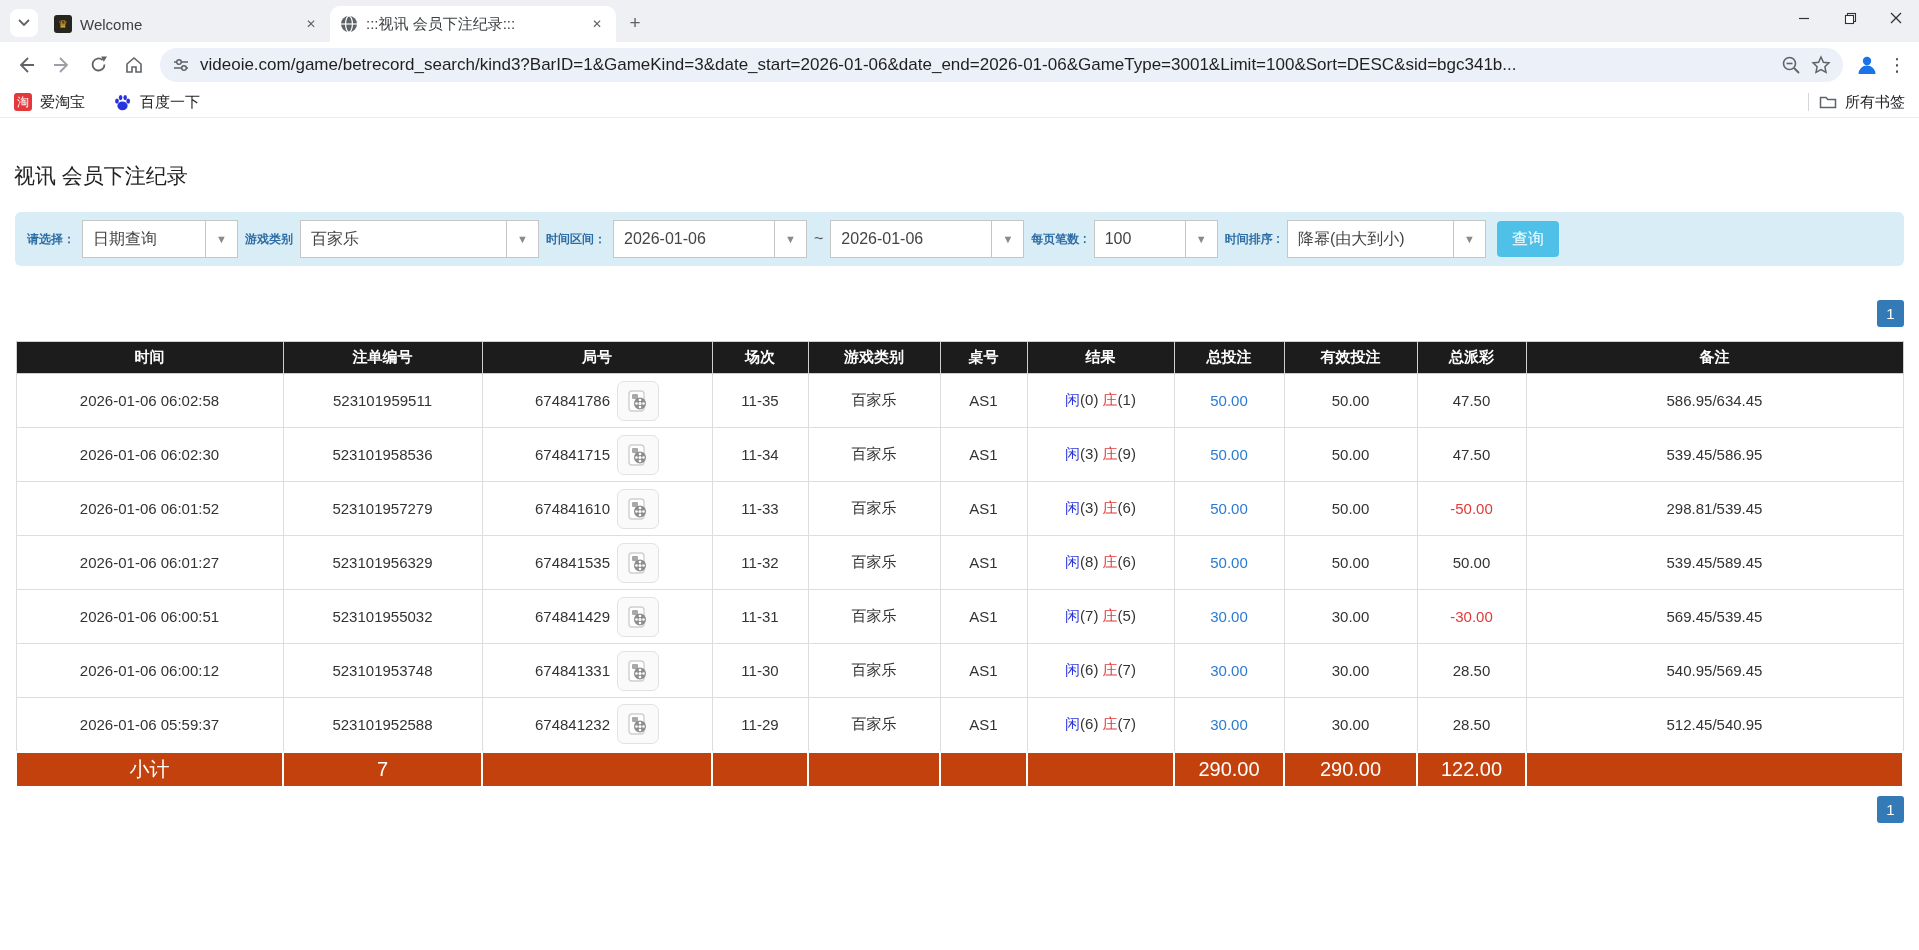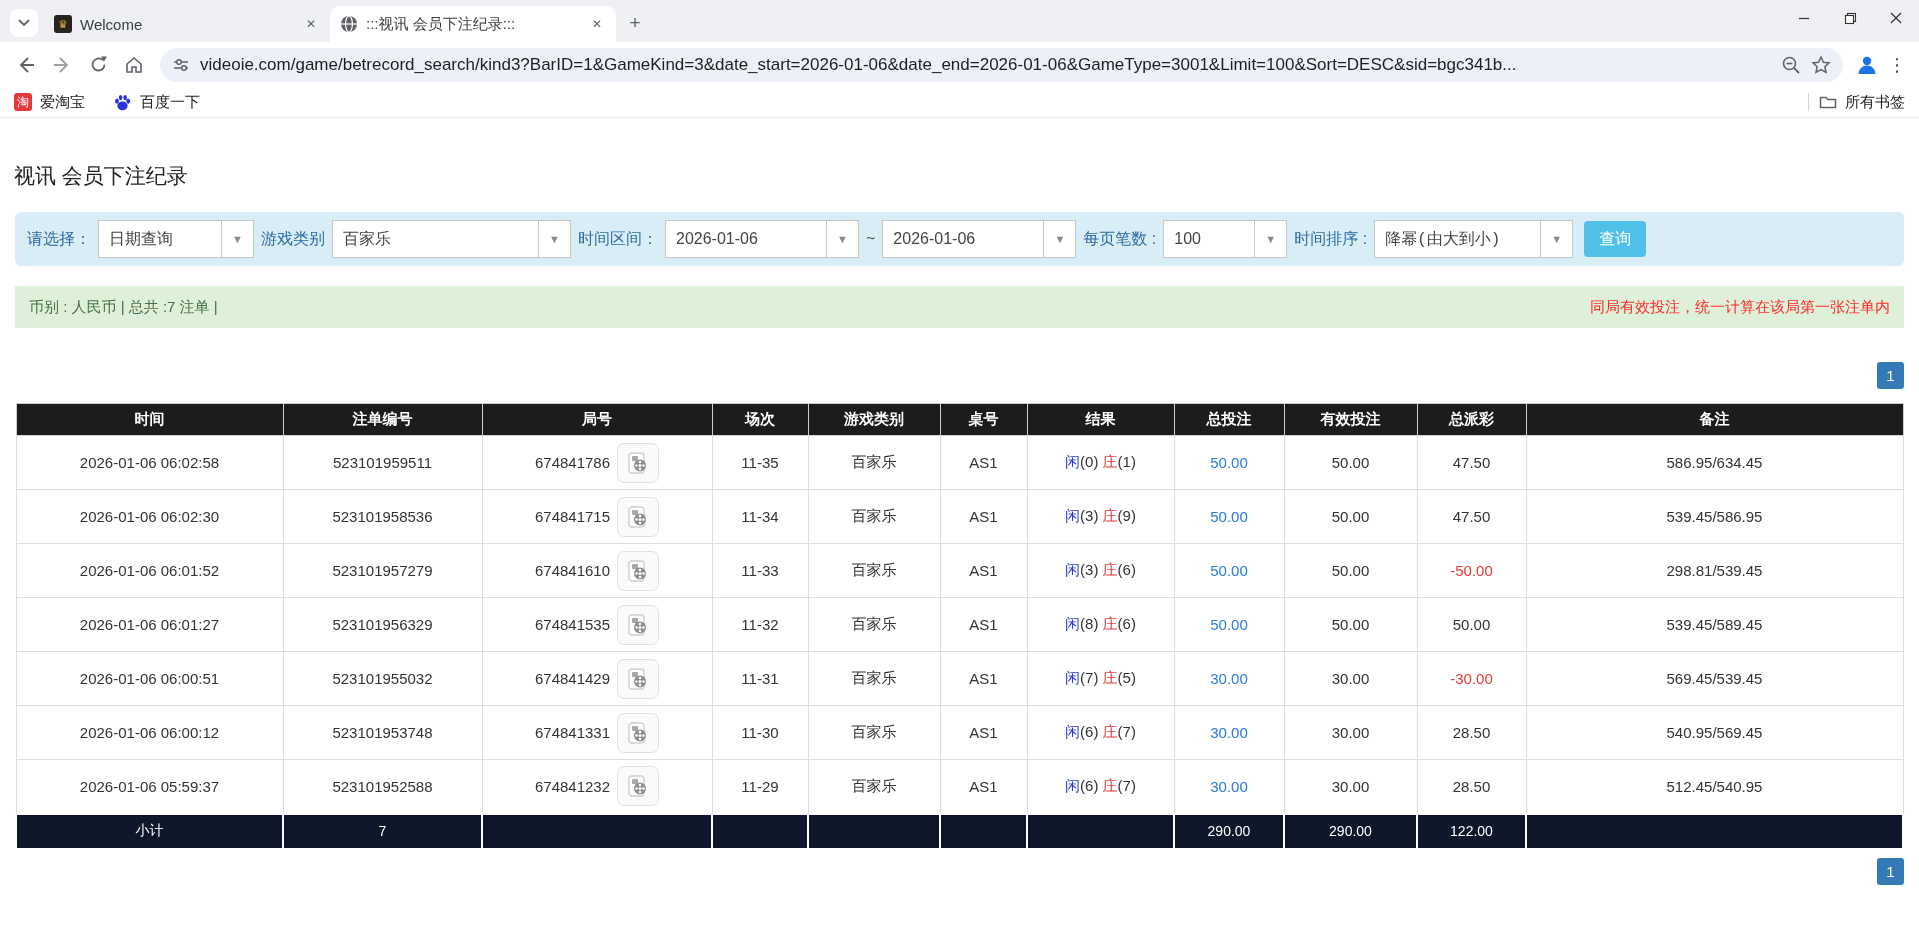--- a/index.html
+++ b/index.html
@@ -38,49 +38,49 @@
             justify-content:center; color:#fff; font-size:12px; }
   .bm-right { margin-left:auto; display:flex; align-items:center; gap:10px; font-size:15px; color:#202124; }
   .bm-divider { width:1px; height:18px; background:#d4d6da; }
 
   
   .page { background:#fff; }
   .page-title { font-size:21px; color:#222; margin:44px 0 0 14px; font-weight:400; }
 
   .filter-bar { margin:22px 15px 0; background:#d9edf7; border-radius:6px; padding:8px 12px;
                 display:flex; align-items:center; gap:7px; height:54px; }
-  .f-label { color:#2e6da4; font-weight:normal; font-size:16px; white-space:nowrap; }
+  .f-label { color:#2e6da4; font-weight:bold; font-size:12px; white-space:nowrap; }
   .combo { display:inline-flex; background:#fff; border:1px solid #c6c6c6; height:38px; align-items:stretch; }
   .combo-text { display:flex; align-items:center; padding:0 10px; font-size:16px; color:#444; }
   .combo-arrow { width:32px; border-left:1px solid #c6c6c6; display:flex; align-items:center;
                  justify-content:center; color:#8a8a8a; font-size:11px; cursor:pointer; }
   .w-select .combo-text { width:122px; } .w-game .combo-text { width:205px; }
   .w-date .combo-text { width:160px; }  .w-pp .combo-text { width:90px; }
-  .w-sort .combo-text { width:165px;font-family:Liberation Mono, monospace; }
+  .w-sort .combo-text { width:165px; }
   .tilde { color:#555; font-size:16px; }
   .search-btn { background:#4fc1e9; color:#fff; border:none; border-radius:4px; height:36px;
                 padding:0 15px; font-size:16px; margin-left:4px; cursor:pointer; }
 
   .summary-bar { margin:20px 15px 0; background:#dff0d8; padding:0 14px; height:42px;
                  display:flex; align-items:center; justify-content:space-between; font-size:15px; }
   .summary-left { color:#47704a; }
   .summary-right { color:#ff2a2a; }
 
   .pagination { margin:34px 15px 0; text-align:right; }
   .pagination.bottom { margin-top:8px; }
   .page-btn { display:inline-flex; width:27px; height:27px; background:#337ab7; color:#fff;
               border-radius:3px; align-items:center; justify-content:center; font-size:15px;
               border:none; cursor:pointer; }
 
   table.bets { width:calc(100% - 30px); margin:14px 15px 0; border-collapse:collapse; table-layout:fixed; }
   .bets th { background:#1c1c1c; color:#fff; font-size:15px; font-weight:bold; height:32px;
              border:1px solid #cfcfcf; }
   .bets tbody td { border:1px solid #ddd; height:54px; text-align:center; font-size:15px; color:#333; }
-  .bets tfoot td { background:#0f172a; border:2px solid #fff; height:35px; text-align:center;
-                   color:#fff; font-size:14px; }
+  .bets tfoot td { background:#c2410c; border:2px solid #fff; height:35px; text-align:center;
+                   color:#fff; font-size:20px; }
   .round-wrap { display:inline-flex; align-items:center; gap:7px; }
   .video-btn { width:42px; height:40px; background:#fafafa; border:1px solid #e2e2e2; border-radius:7px;
                display:inline-flex; align-items:center; justify-content:center; cursor:pointer; }
   .res-p { color:#2b36d9; } .res-b { color:#e03a3a; } .res-n { color:#333; }
   .bet-link { color:#2b7bd3; text-decoration:none; cursor:pointer; }
   .neg { color:#e03a3a; }
 </style>
 </head>
 <body>
 
@@ -231,24 +231,20 @@
       <span class="combo-arrow">▼</span>
     </span>
     <span class="f-label">时间排序 :</span>
     <span class="combo w-sort">
       <span class="combo-text">降幂(由大到小)</span>
       <span class="combo-arrow">▼</span>
     </span>
     <button class="search-btn">查询</button>
   </div>
 
-  <div class="summary-bar">
-    <span class="summary-left">币别 : 人民币 | 总共 :7 注单 |</span>
-    <span class="summary-right">同局有效投注，统一计算在该局第一张注单内</span>
-  </div>
 
   <div class="pagination">
     <button class="page-btn">1</button>
   </div>
 
   <table class="bets">
     <colgroup>
       <col style="width:267px">
         <col style="width:199px">
         <col style="width:230px">

